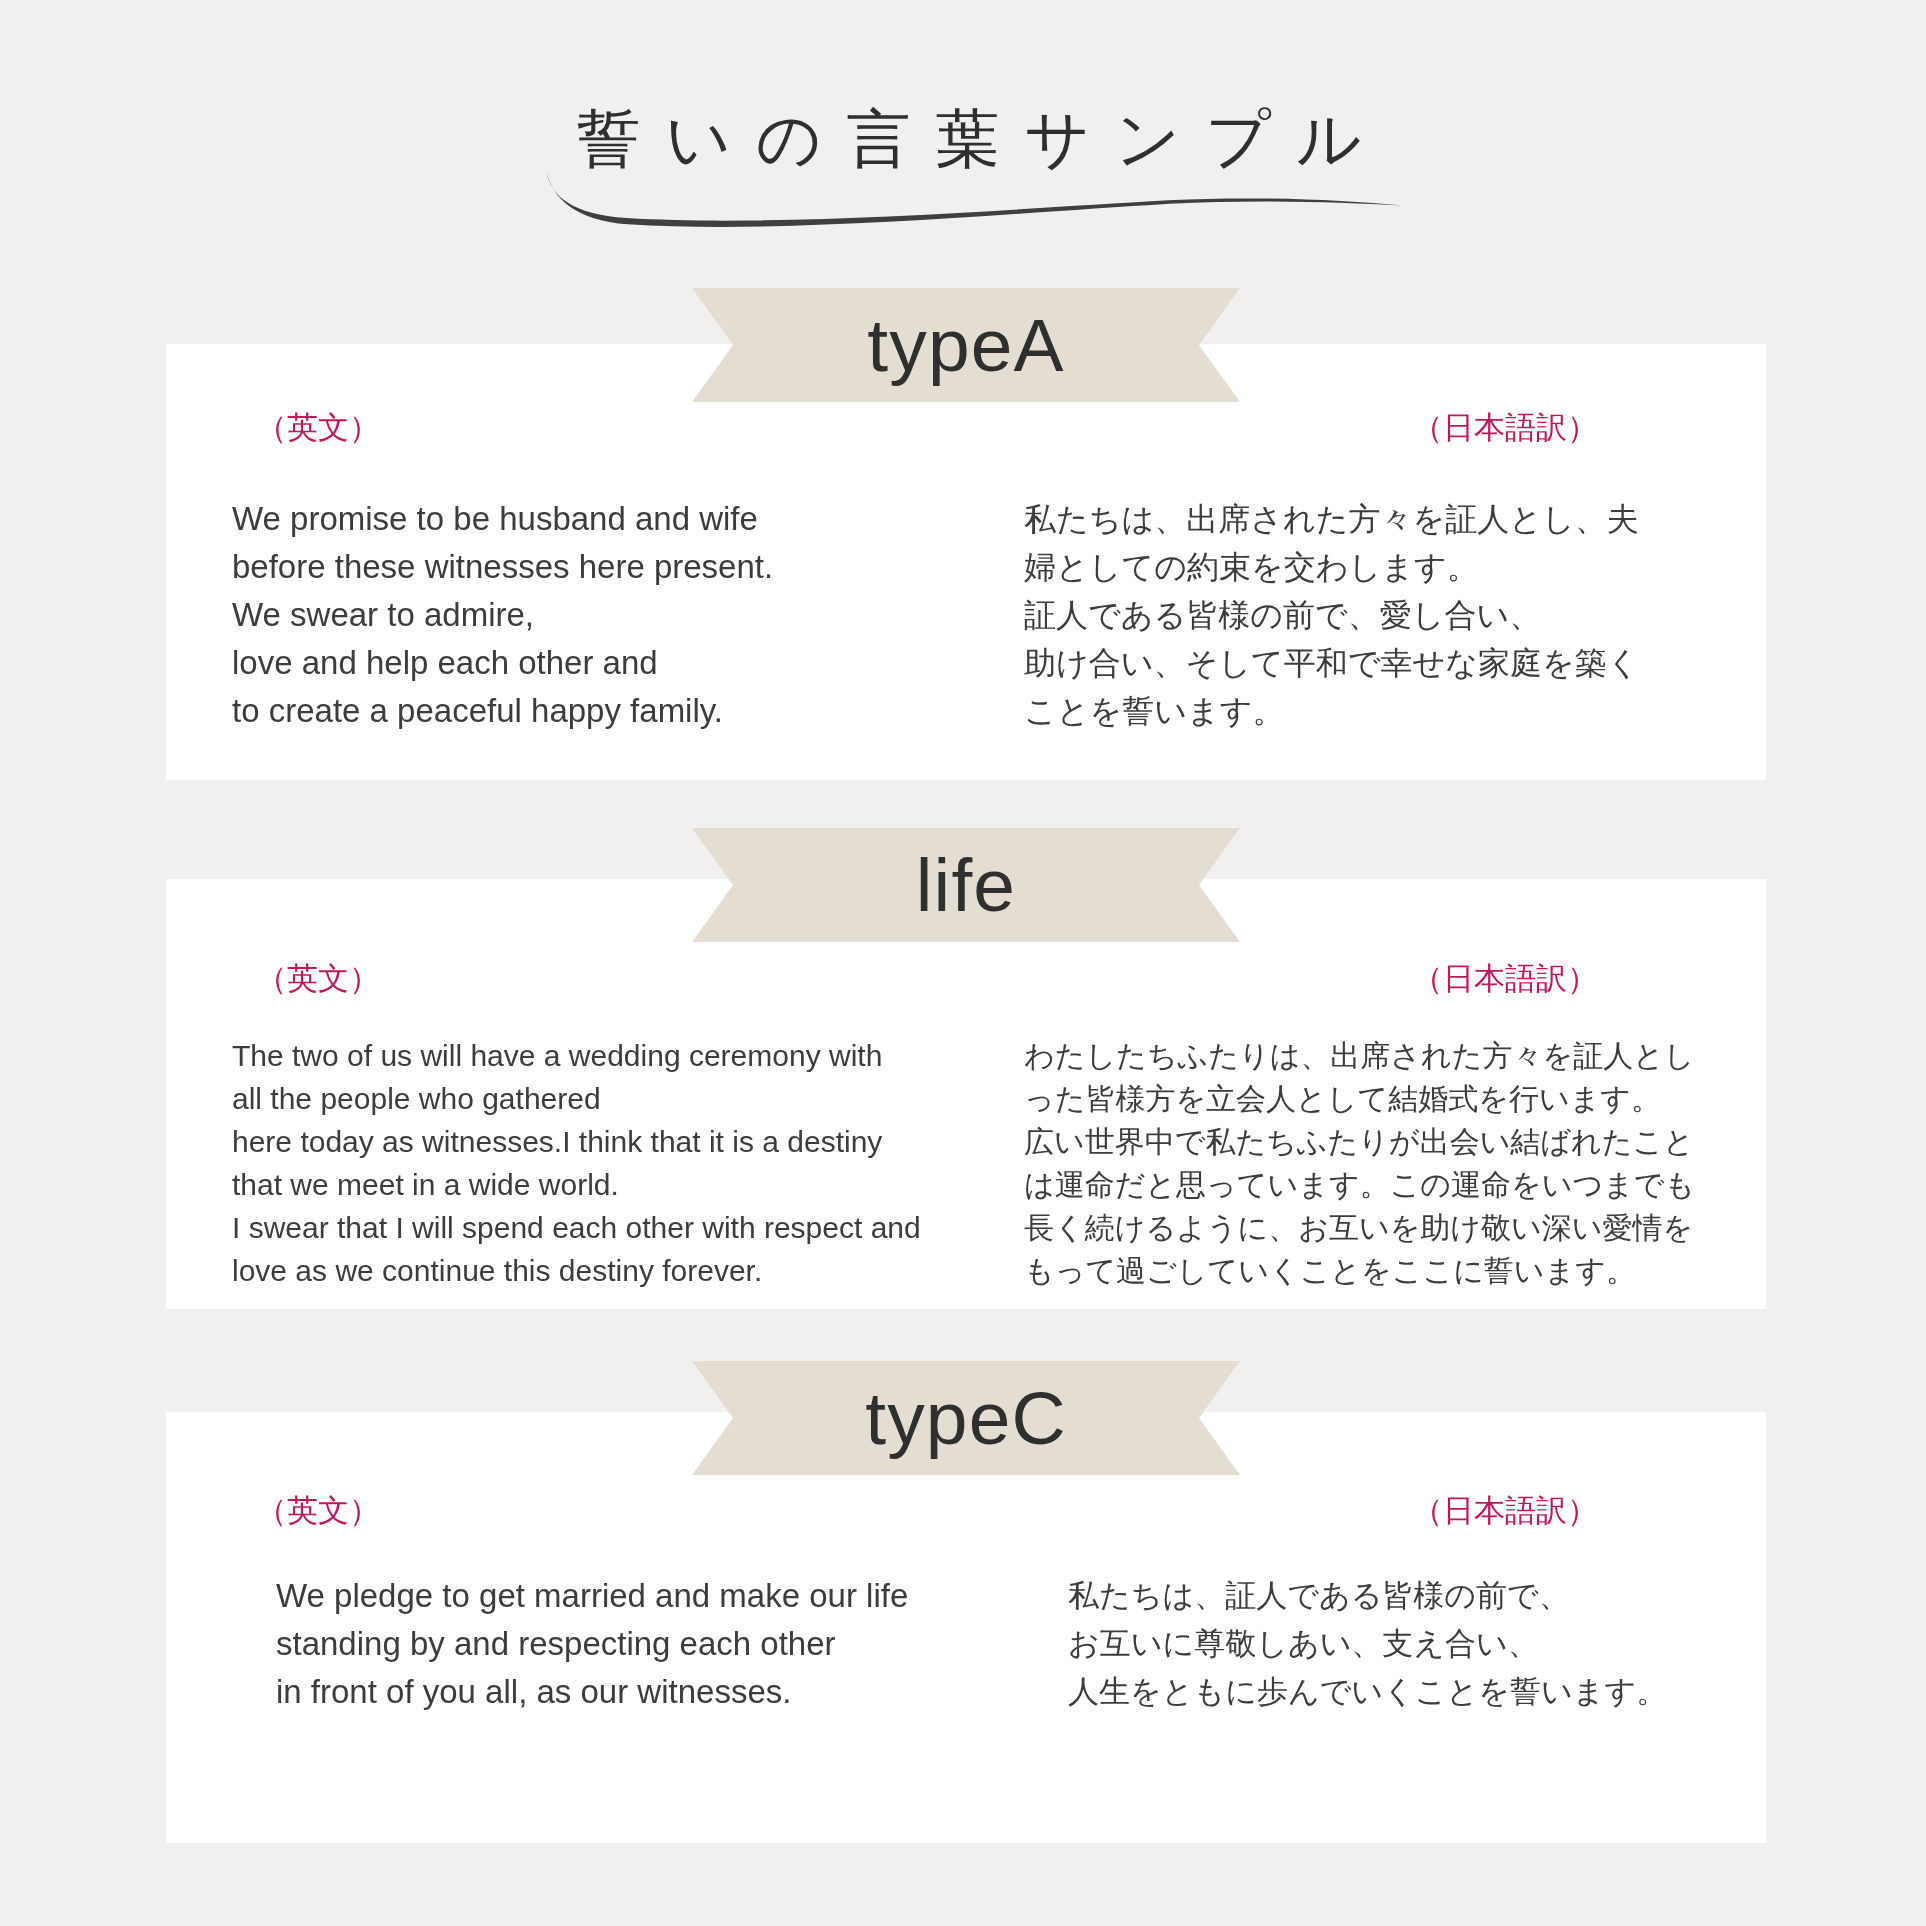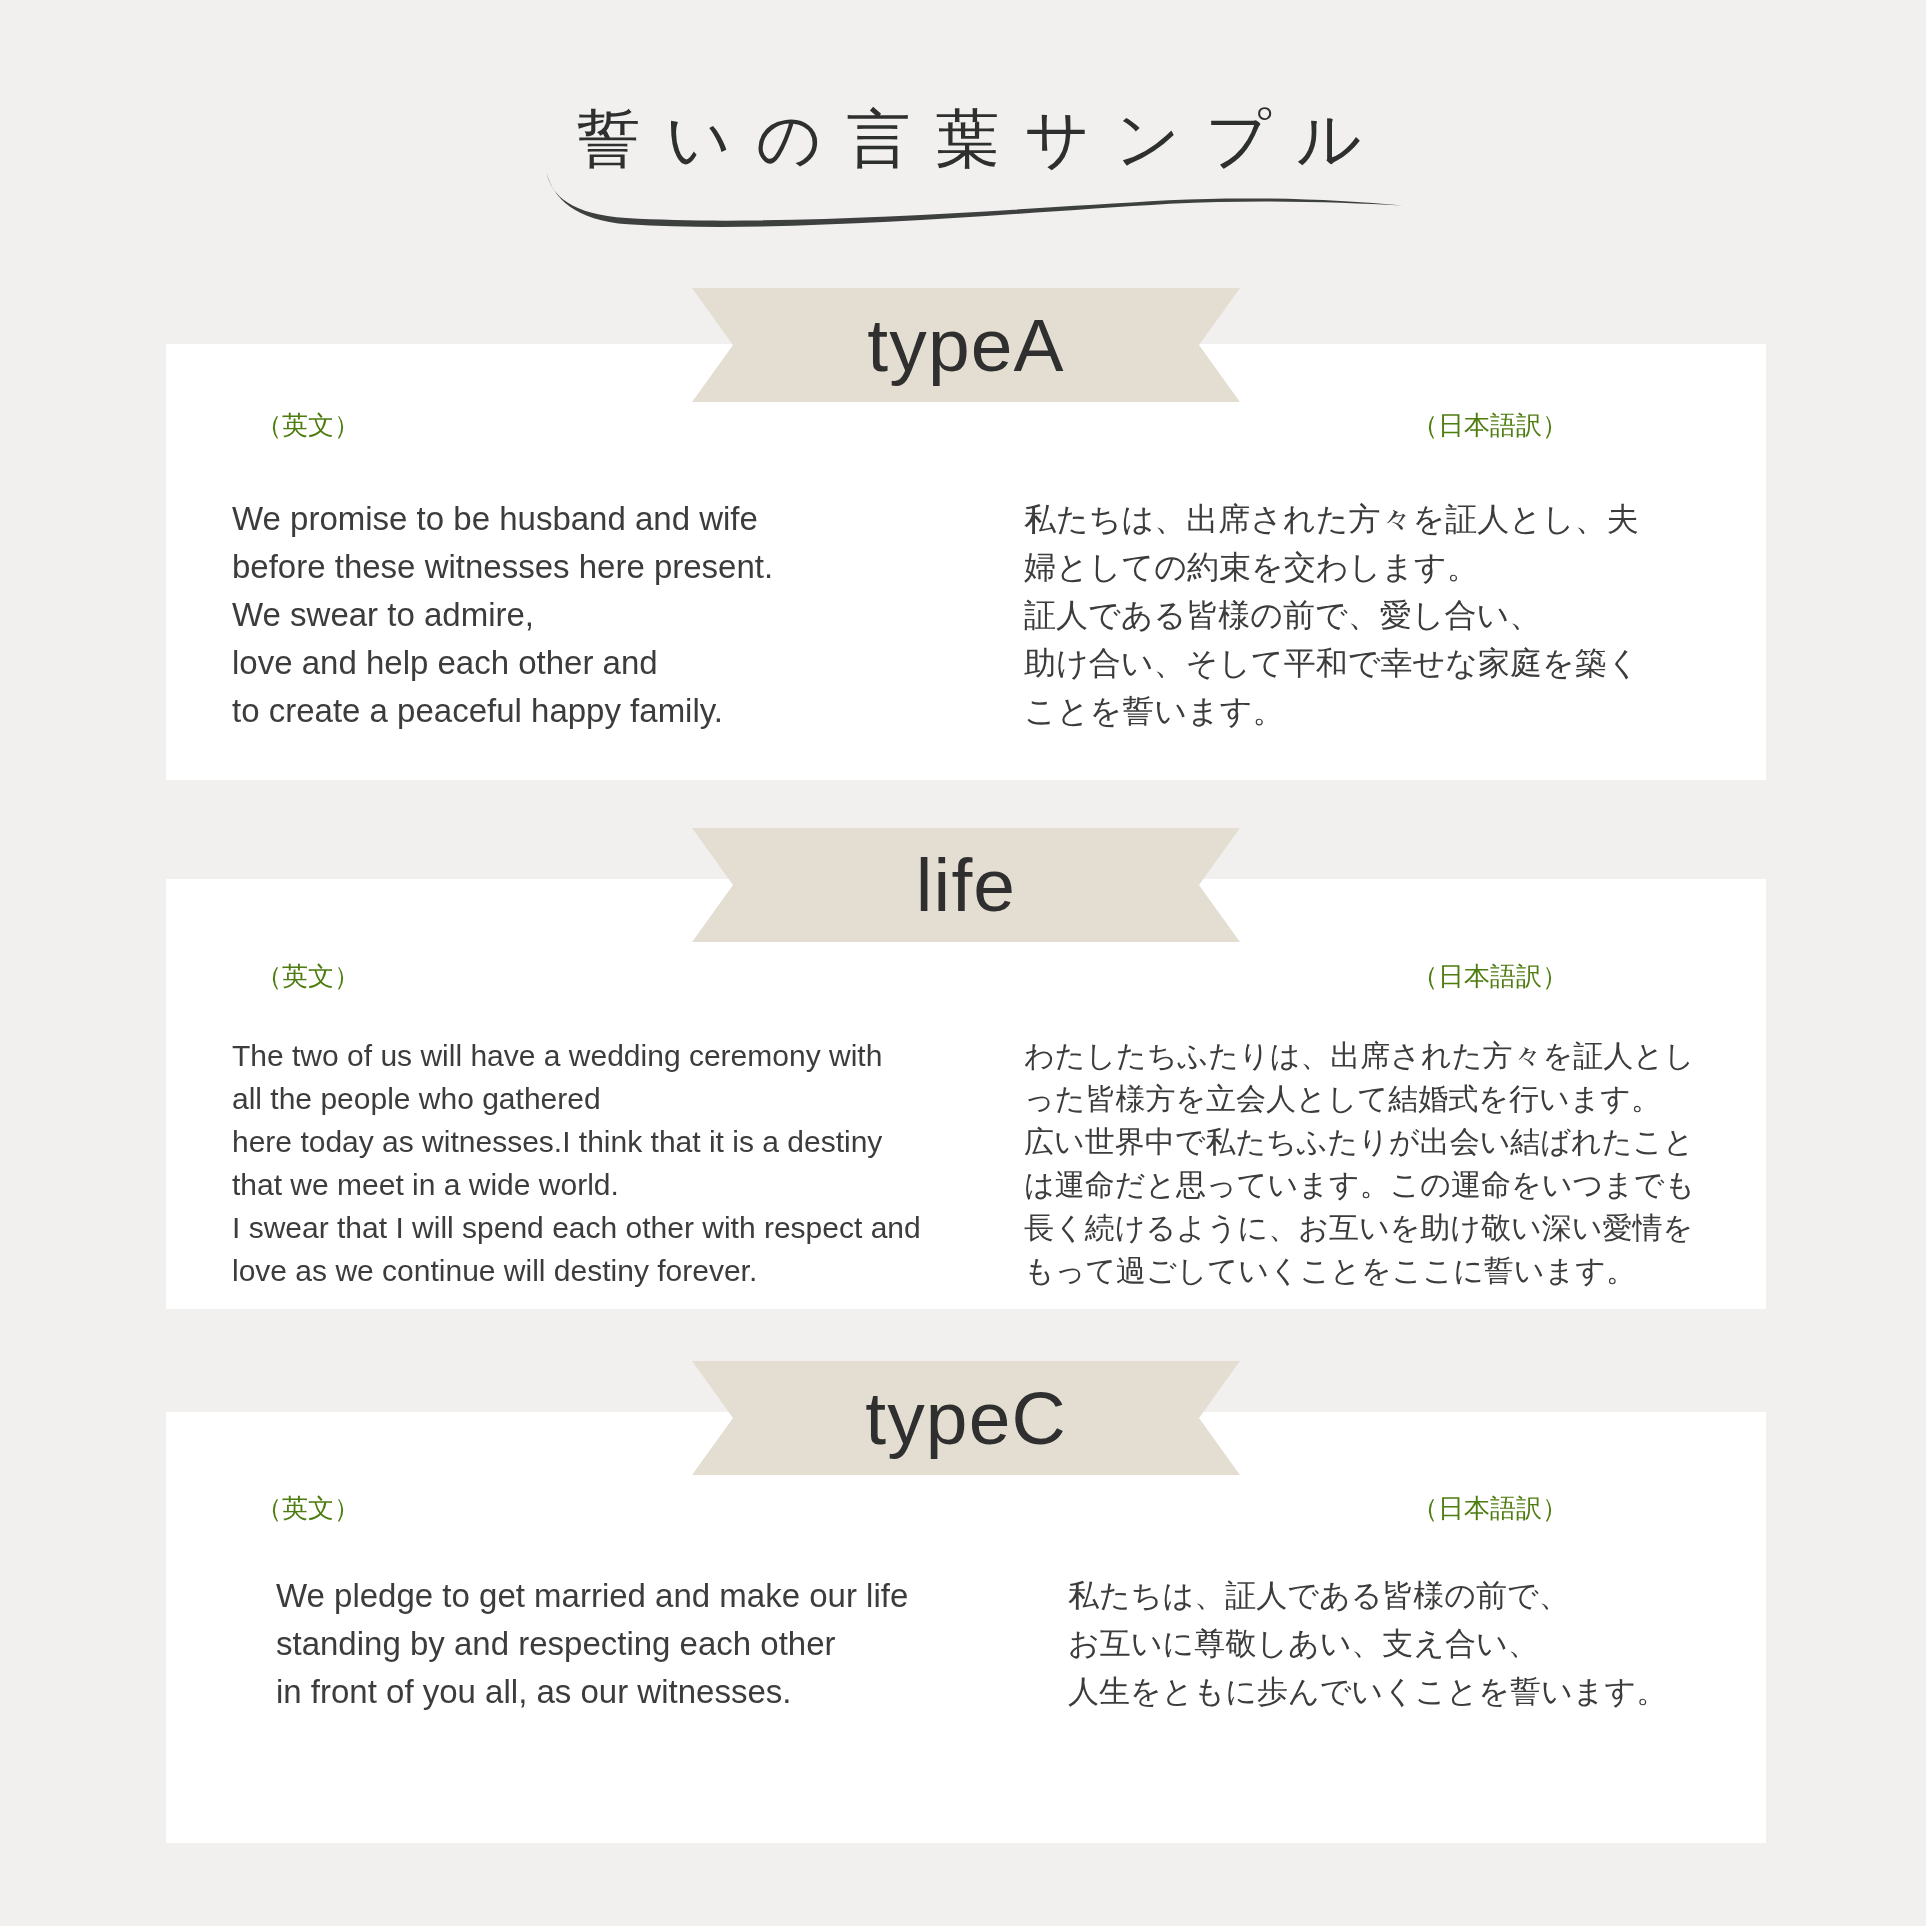--- a/index.html
+++ b/index.html
@@ -70,22 +70,22 @@
   .ribbon-label {
     font-size: 75px;
     font-weight: normal;
     color: #2f2f2f;
     letter-spacing: 1.1px;
     line-height: 1;
   }
 
   .col-label {
     position: absolute;
-    font-size: 26px;
-    color: #4d7c0f;
+    font-size: 31px;
+    color: #be185d;
     line-height: 1;
     white-space: nowrap;
   }
   .label-en { left: 90px; }
   .label-ja { left: 1246px; }
   #secA .col-label { top: 68px; }
   #secB .col-label { top: 84px; }
   #secC .col-label { top: 83px; }
 
   .text {
@@ -146,21 +146,21 @@
       <span class="ribbon-label">life</span>
     </div>
     <div class="col-label label-en">（英文）</div>
     <div class="col-label label-ja">（日本語訳）</div>
     <div class="text text-en">
         <div class="line">The two of us will have a wedding ceremony with</div>
         <div class="line">all the people who gathered</div>
         <div class="line">here today as witnesses.I think that it is a destiny</div>
         <div class="line">that we meet in a wide world.</div>
         <div class="line">I swear that I will spend each other with respect and</div>
-        <div class="line">love as we continue will destiny forever.</div>
+        <div class="line">love as we continue this destiny forever.</div>
       </div>
     <div class="text text-ja">
         <div class="line">わたしたちふたりは、出席された方々を証人とし</div>
         <div class="line">った皆様方を立会人として結婚式を行います。</div>
         <div class="line">広い世界中で私たちふたりが出会い結ばれたこと</div>
         <div class="line">は運命だと思っています。この運命をいつまでも</div>
         <div class="line">長く続けるように、お互いを助け敬い深い愛情を</div>
         <div class="line">もって過ごしていくことをここに誓います。</div>
       </div>
   </section>

